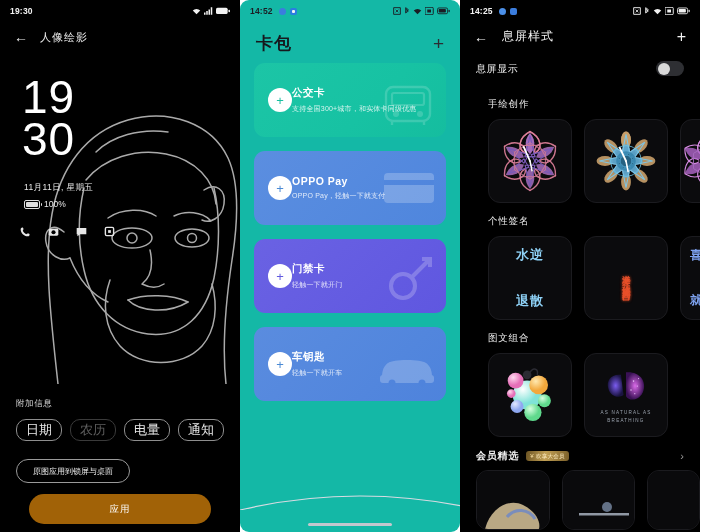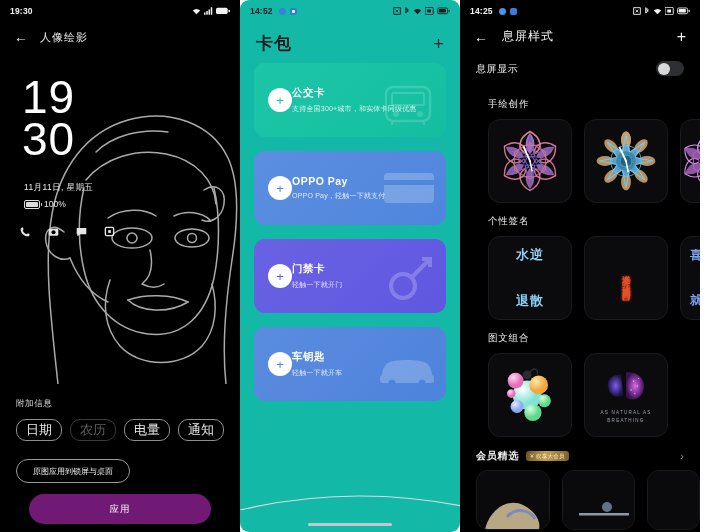--- a/index.html
+++ b/index.html
@@ -43,21 +43,21 @@
   .sketch{position:absolute;right:-8px;top:8px;width:248px;height:322px;opacity:.92;}
 
   
   .p1-sec{padding:14px 16px 0;}
   .p1-lbl{font-size:8.5px;color:#d8d8d8;letter-spacing:.6px;margin-bottom:9px;}
   .chiprow{display:flex;gap:8px;}
   .chip{flex:1;height:20px;border:1px solid #8e8e8e;border-radius:10px;display:flex;align-items:center;justify-content:center;font-size:13px;color:#e8e8e8;cursor:pointer;}
   .chip.dim{border-color:#3a3a3a;color:#5e5e5e;}
   .widechip{display:inline-flex;align-items:center;justify-content:center;height:22px;padding:0 16px;border:1px solid #9a9a9a;border-radius:12px;font-size:8px;color:#ededed;cursor:pointer;}
   .applybar{position:absolute;left:0;right:0;bottom:8px;display:flex;justify-content:center;}
-  .applybtn{width:182px;height:30px;border-radius:16px;background:#701a75;color:#ffffff;font-size:9.5px;display:flex;align-items:center;justify-content:center;letter-spacing:1px;cursor:pointer;}
+  .applybtn{width:182px;height:30px;border-radius:16px;background:#a16207;color:#ffffff;font-size:9.5px;display:flex;align-items:center;justify-content:center;letter-spacing:1px;cursor:pointer;}
 
   
   .p2-head{display:flex;align-items:center;justify-content:space-between;padding:10px 16px 8px;}
   .p2-title{font-size:17px;font-weight:700;color:#16181d;letter-spacing:1px;}
   .p2-plus{font-size:19px;color:#2b2d33;line-height:1;cursor:pointer;font-weight:300;}
   .cards{padding:0 14px;display:flex;flex-direction:column;gap:14px;}
   .card{position:relative;height:74px;border-radius:11px;overflow:hidden;display:flex;align-items:center;padding:0 14px;cursor:pointer;}
   .card .plus{width:24px;height:24px;border-radius:50%;background:#fff;display:flex;align-items:center;justify-content:center;font-size:13px;color:#4a8ad4;flex:0 0 auto;font-weight:300;}
   .card .txt{color:#fff;z-index:2;}
   .card .t1{font-size:10.5px;font-weight:700;letter-spacing:.5px;}

